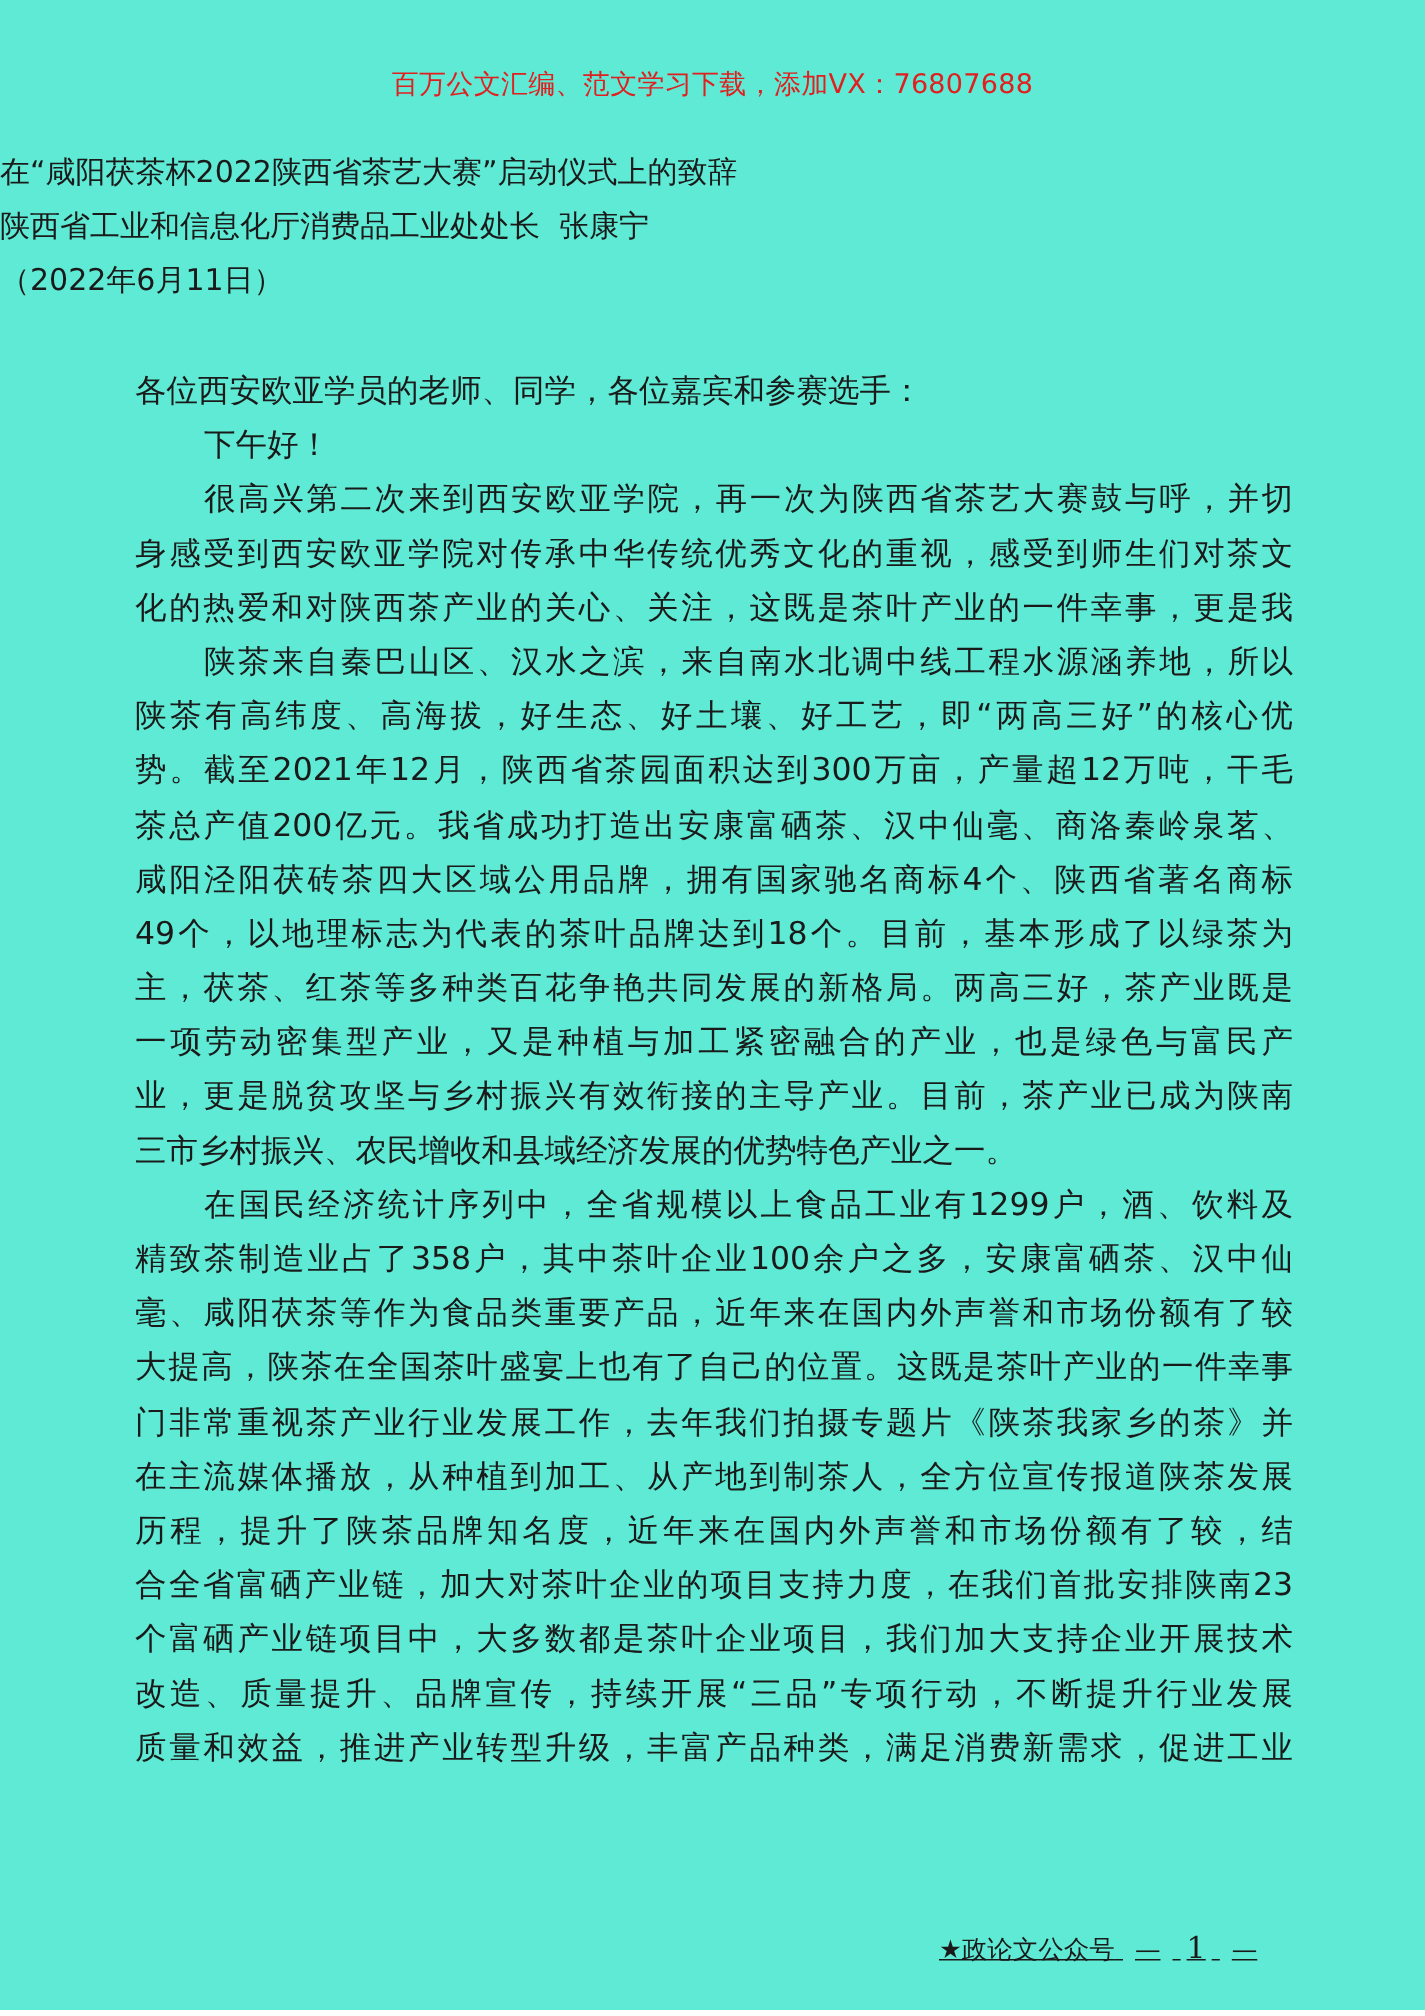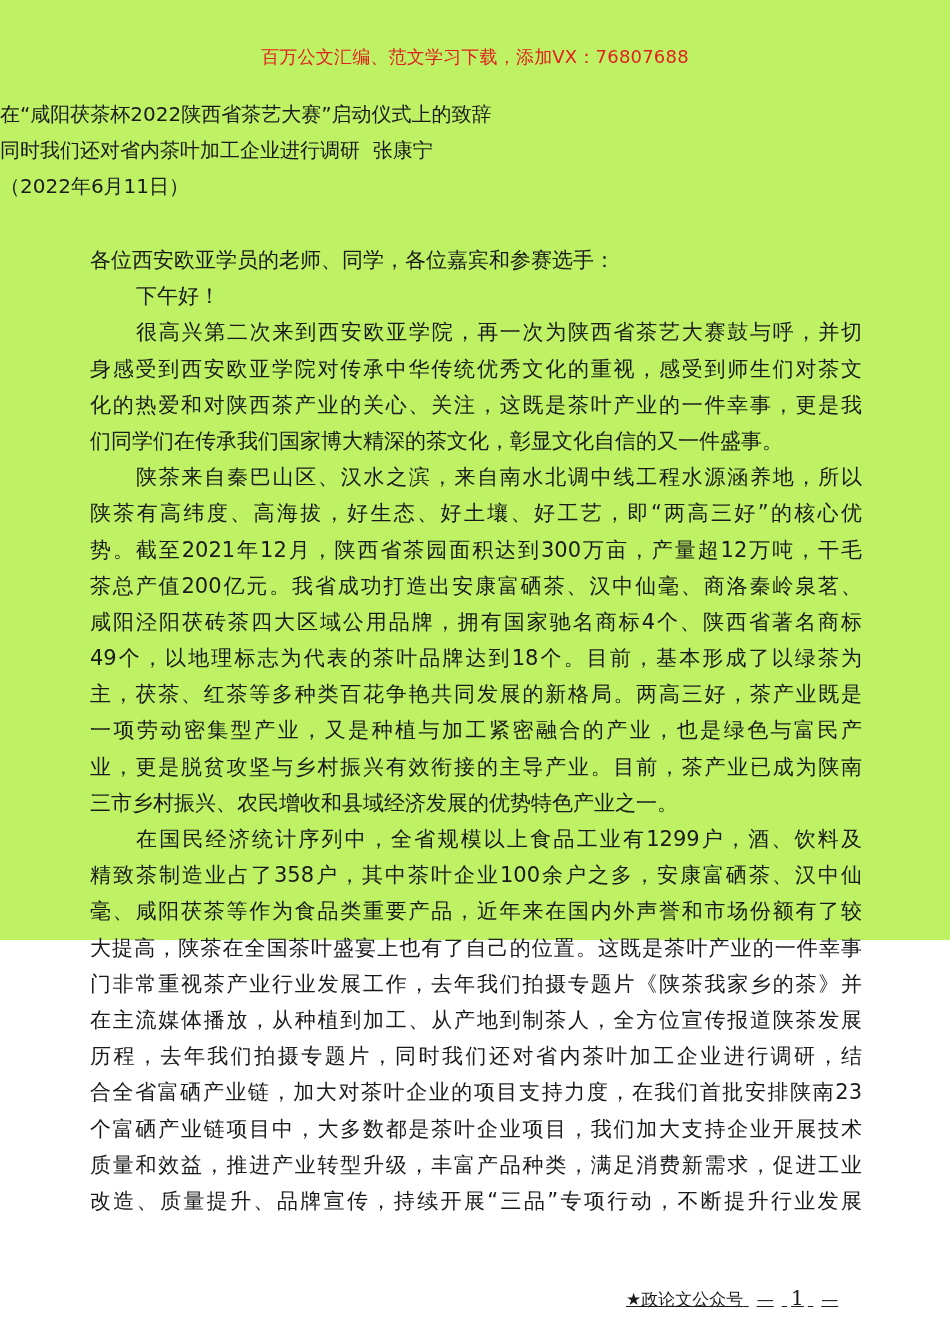--- a/index.html
+++ b/index.html
@@ -12,22 +12,22 @@
       height: 1344px;
       position: relative;
       overflow: hidden;
       font-family: "DejaVu Sans", "Liberation Sans", sans-serif;
       color: #1a1a1a;
     }
     .page {
       position: absolute;
       left: 0; top: 0;
       width: 950px;
-      height: 940px;
-      background: #bef264;
+      height: 1340px;
+      background: #5eead4;
     }
     .watermark {
       position: absolute;
       top: 44px;
       left: 0;
       width: 950px;
       text-align: center;
       font-size: 18px;
       line-height: 26px;
       letter-spacing: 0.2px;
@@ -96,55 +96,54 @@
 <body>
 
 <div class="page">
 
   <div class="watermark">
     <span style="color:#e02020;">百万公文汇编、范文学习下载，添加VX：76807688</span>
   </div>
 
   <div class="title-block">
     <span class="title-line">在“咸阳茯茶杯2022陕西省茶艺大赛”启动仪式上的致辞</span>
-    <span class="title-line" style="white-space:pre;">同时我们还对省内茶叶加工企业进行调研  张康宁</span>
+    <span class="title-line" style="white-space:pre;">陕西省工业和信息化厅消费品工业处处长  张康宁</span>
     <span class="title-line">（2022年6月11日）</span>
   </div>
 
   <div class="body-text">
     <span class="line salutation">各位西安欧亚学员的老师、同学，各位嘉宾和参赛选手：</span>
     <span class="line indent last">下午好！</span>
 
     <span class="line indent">很高兴第二次来到西安欧亚学院，再一次为陕西省茶艺大赛鼓与呼，并切</span>
     <span class="line">身感受到西安欧亚学院对传承中华传统优秀文化的重视，感受到师生们对茶文</span>
     <span class="line">化的热爱和对陕西茶产业的关心、关注，这既是茶叶产业的一件幸事，更是我</span>
-    <span class="line last">们同学们在传承我们国家博大精深的茶文化，彰显文化自信的又一件盛事。</span>
 
     <span class="line indent">陕茶来自秦巴山区、汉水之滨，来自南水北调中线工程水源涵养地，所以</span>
     <span class="line">陕茶有高纬度、高海拔，好生态、好土壤、好工艺，即“两高三好”的核心优</span>
     <span class="line">势。截至2021年12月，陕西省茶园面积达到300万亩，产量超12万吨，干毛</span>
     <span class="line">茶总产值200亿元。我省成功打造出安康富硒茶、汉中仙毫、商洛秦岭泉茗、</span>
     <span class="line">咸阳泾阳茯砖茶四大区域公用品牌，拥有国家驰名商标4个、陕西省著名商标</span>
     <span class="line">49个，以地理标志为代表的茶叶品牌达到18个。目前，基本形成了以绿茶为</span>
     <span class="line">主，茯茶、红茶等多种类百花争艳共同发展的新格局。两高三好，茶产业既是</span>
     <span class="line">一项劳动密集型产业，又是种植与加工紧密融合的产业，也是绿色与富民产</span>
     <span class="line">业，更是脱贫攻坚与乡村振兴有效衔接的主导产业。目前，茶产业已成为陕南</span>
     <span class="line last">三市乡村振兴、农民增收和县域经济发展的优势特色产业之一。</span>
 
     <span class="line indent">在国民经济统计序列中，全省规模以上食品工业有1299户，酒、饮料及</span>
     <span class="line">精致茶制造业占了358户，其中茶叶企业100余户之多，安康富硒茶、汉中仙</span>
     <span class="line">毫、咸阳茯茶等作为食品类重要产品，近年来在国内外声誉和市场份额有了较</span>
     <span class="line">大提高，陕茶在全国茶叶盛宴上也有了自己的位置。这既是茶叶产业的一件幸事</span>
     <span class="line">门非常重视茶产业行业发展工作，去年我们拍摄专题片《陕茶我家乡的茶》并</span>
     <span class="line">在主流媒体播放，从种植到加工、从产地到制茶人，全方位宣传报道陕茶发展</span>
-    <span class="line">历程，去年我们拍摄专题片，同时我们还对省内茶叶加工企业进行调研，结</span>
+    <span class="line">历程，提升了陕茶品牌知名度，近年来在国内外声誉和市场份额有了较，结</span>
     <span class="line">合全省富硒产业链，加大对茶叶企业的项目支持力度，在我们首批安排陕南23</span>
     <span class="line">个富硒产业链项目中，大多数都是茶叶企业项目，我们加大支持企业开展技术</span>
+    <span class="line">改造、质量提升、品牌宣传，持续开展“三品”专项行动，不断提升行业发展</span>
     <span class="line">质量和效益，推进产业转型升级，丰富产品种类，满足消费新需求，促进工业</span>
-    <span class="line">改造、质量提升、品牌宣传，持续开展“三品”专项行动，不断提升行业发展</span>
   </div>
 
   <div class="footer">
     <span>★政论文公众号</span>
     <span class="dash">—</span>
     <span class="page-num">1</span>
     <span class="dash">—</span>
   </div>
 
 </div>

